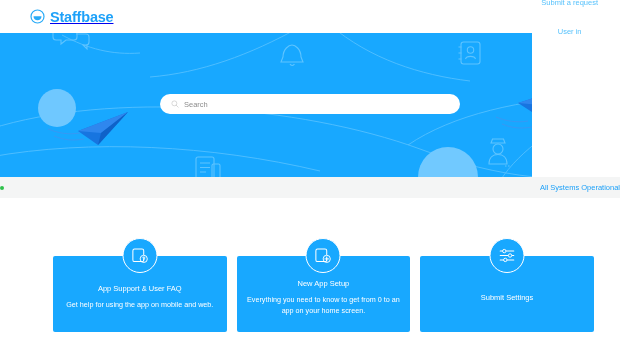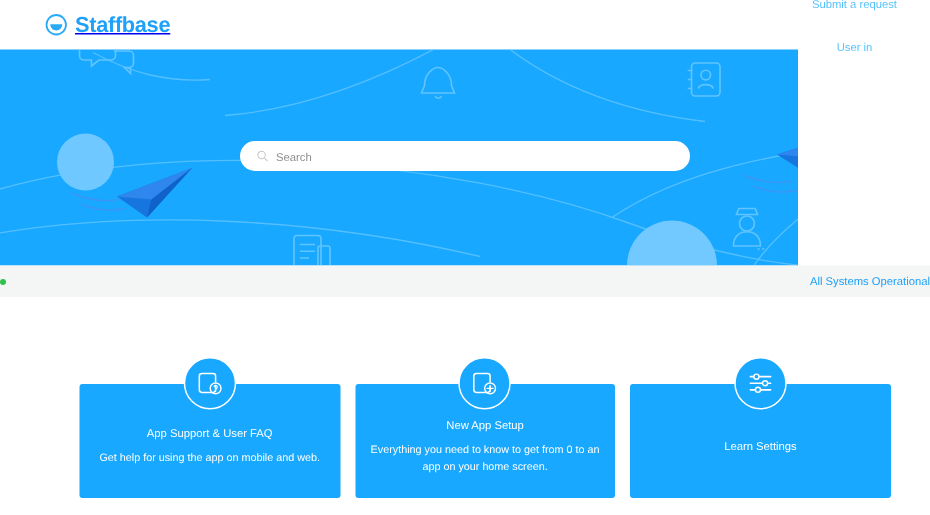--- a/index.html
+++ b/index.html
@@ -240,17 +240,17 @@
           <g stroke="#ffffff" stroke-width="1.5" stroke-linecap="round" fill="none">
             <line x1="4" y1="7.5" x2="24" y2="7.5"></line>
             <line x1="4" y1="14" x2="24" y2="14"></line>
             <line x1="4" y1="20.5" x2="24" y2="20.5"></line>
           </g>
           <circle cx="10" cy="7.5" r="2.5" fill="#18A8FF" stroke="#ffffff" stroke-width="1.4"></circle>
           <circle cx="18.5" cy="14" r="2.5" fill="#18A8FF" stroke="#ffffff" stroke-width="1.4"></circle>
           <circle cx="11.5" cy="20.5" r="2.5" fill="#18A8FF" stroke="#ffffff" stroke-width="1.4"></circle>
         </svg>
       </span>
-      <span class="card-title">Learn Settings</span>
+      <span class="card-title">Submit Settings</span>
     </a>
 
   </div>
 </div>
 
 </body></html>

